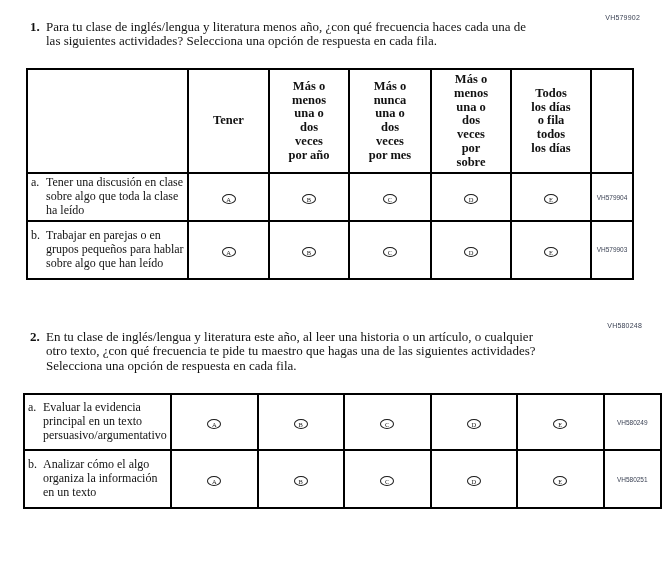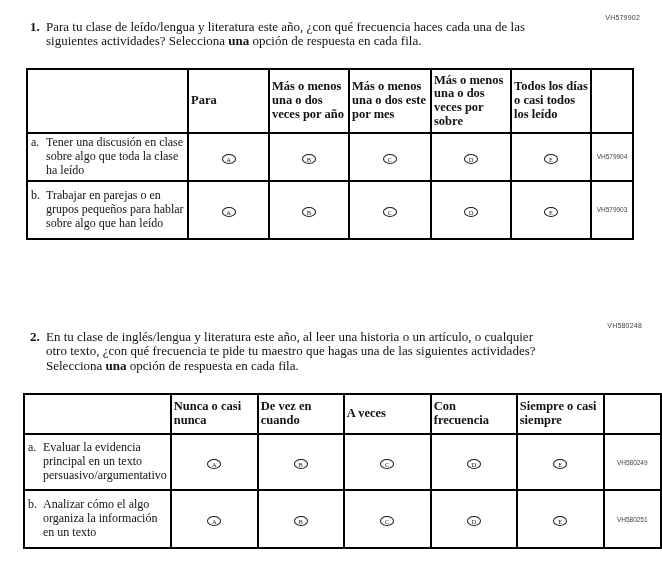--- a/index.html
+++ b/index.html
@@ -20,34 +20,34 @@
     letter-spacing: 0.2px;
   }
   .question {
     position: absolute;
     left: 30px;
     display: flex;
     font-size: 13px;
     line-height: 1.1;
   }
   .qnum { font-weight: bold; width: 16px; flex: none; }
-  .qtext b { font-weight: bold; }
+  .qtext b { font-weight: normal; }
   table.survey {
     position: absolute;
     border-collapse: collapse;
     table-layout: fixed;
     background: #fff;
   }
   .survey td { border: 2px solid #000; vertical-align: middle; padding: 2px; }
   .survey td.head {
     font-weight: bold;
-    text-align: left;
+    text-align: center;
     font-size: 12.5px;
     line-height: 1.1;
-    padding: 3px 2px;
+    padding: 3px 16px;
   }
   .survey td.item { padding: 2px 3px; font-size: 12px; line-height: 1.16; }
   .item-inner { display: flex; }
   .row-label { width: 15px; flex: none; }
   .row-text { flex: 1; overflow-wrap: break-word; font-family: Liberation Serif, serif; }
   .survey td.bub { text-align: center; }
   .bubble {
     display: inline-block;
     width: 14px;
     height: 10px;
@@ -71,44 +71,44 @@
 </head>
 <body>
 
 <div class="page">
 
   <div class="acc" style="top:14px; right:22px;">VH579902</div>
 
   <div class="question" style="top:20px;">
     <span class="qnum">1.</span>
     <span class="qtext" style="width:486px;">
-      <span>Para tu clase de leído/lengua y literatura este año, ¿con qué frecuencia haces cada una de las siguientes actividades? Selecciona</span>
+      <span>Para tu clase de inglés/lengua y literatura menos año, ¿con qué frecuencia haces cada una de las siguientes actividades? Selecciona</span>
       <b>una</b>
       <span>opción de respuesta en cada fila.</span>
     </span>
   </div>
 
   <table class="survey" style="top:68px; left:26px;">
     <colgroup>
       <col style="width:161px">
         <col style="width:81px">
         <col style="width:80px">
       <col style="width:82px">
         <col style="width:80px">
         <col style="width:80px">
         <col style="width:42px">
     </colgroup>
     <tbody>
       <tr style="height:64px">
         <td class="head"></td>
-        <td class="head">Para</td>
+        <td class="head">Tener</td>
         <td class="head">Más o menos una o dos veces por año</td>
-        <td class="head">Más o menos una o dos este por mes</td>
+        <td class="head">Más o nunca una o dos veces por mes</td>
         <td class="head">Más o menos una o dos veces por sobre</td>
-        <td class="head">Todos los días o casi todos los leído</td>
+        <td class="head">Todos los días o fila todos los días</td>
         <td class="head"></td>
       </tr>
       <tr style="height:46px">
         <td class="item">
           <div class="item-inner">
             <span class="row-label">a.</span>
               <span class="row-text">Tener una discusión en clase sobre algo que toda la clase ha leído</span>
           </div>
         </td>
         <td class="bub"><span class="bubble">A</span></td>
@@ -150,29 +150,20 @@
     <colgroup>
       <col style="width:134px">
         <col style="width:87px">
         <col style="width:86px">
       <col style="width:87px">
         <col style="width:86px">
         <col style="width:87px">
         <col style="width:57px">
     </colgroup>
     <tbody>
-      <tr style="height:40px">
-        <td class="head"></td>
-        <td class="head">Nunca o casi nunca</td>
-        <td class="head">De vez en cuando</td>
-        <td class="head">A veces</td>
-        <td class="head">Con frecuencia</td>
-        <td class="head">Siempre o casi siempre</td>
-        <td class="head"></td>
-      </tr>
       <tr style="height:56px">
         <td class="item">
           <div class="item-inner">
             <span class="row-label">a.</span>
               <span class="row-text">Evaluar la evidencia principal en un texto persuasivo/argumentativo</span>
           </div>
         </td>
         <td class="bub"><span class="bubble">A</span></td>
         <td class="bub"><span class="bubble">B</span></td>
         <td class="bub"><span class="bubble">C</span></td>

